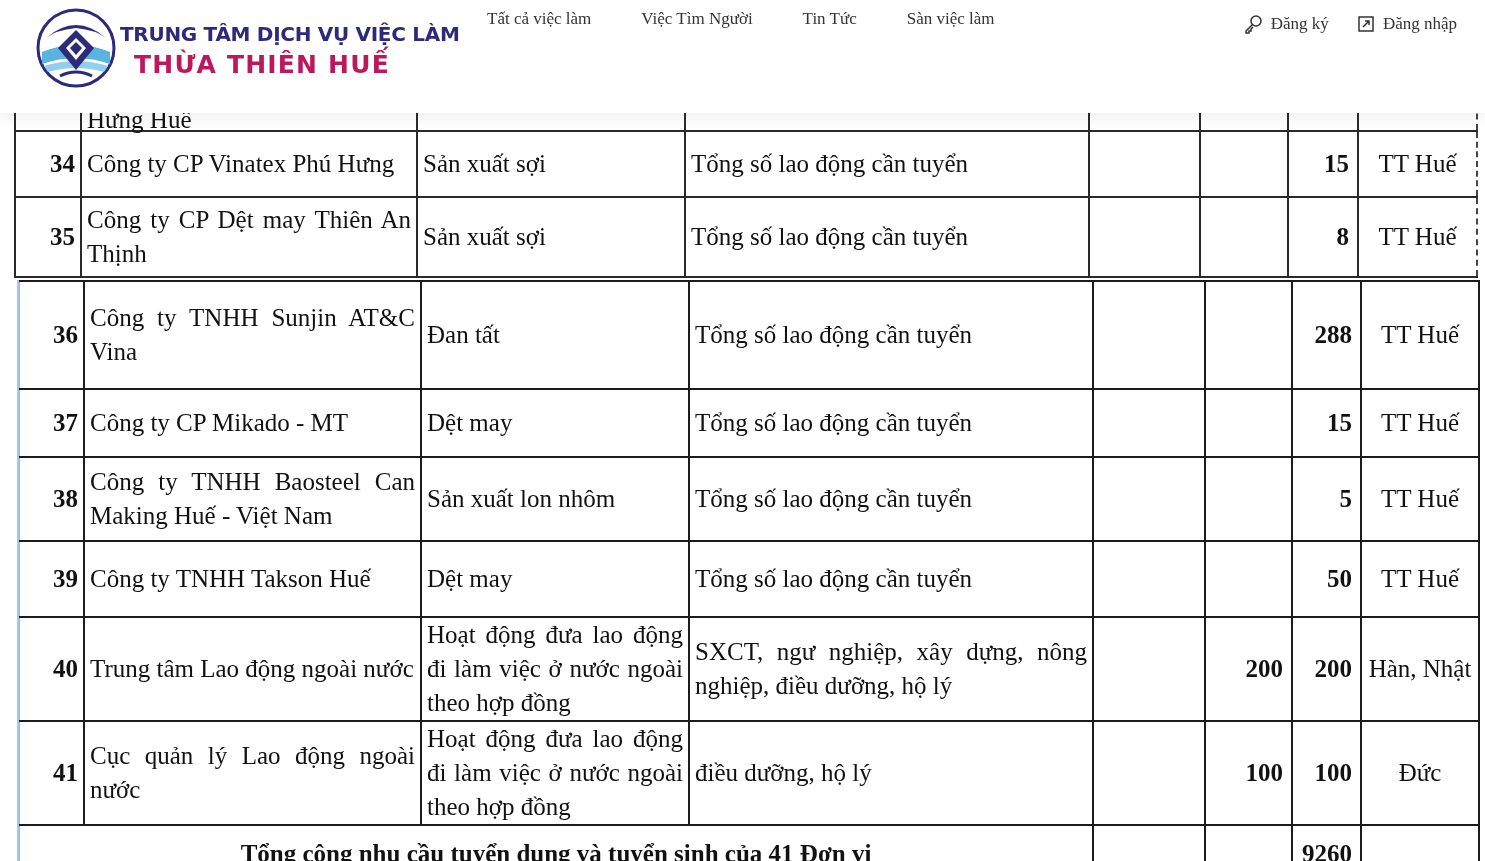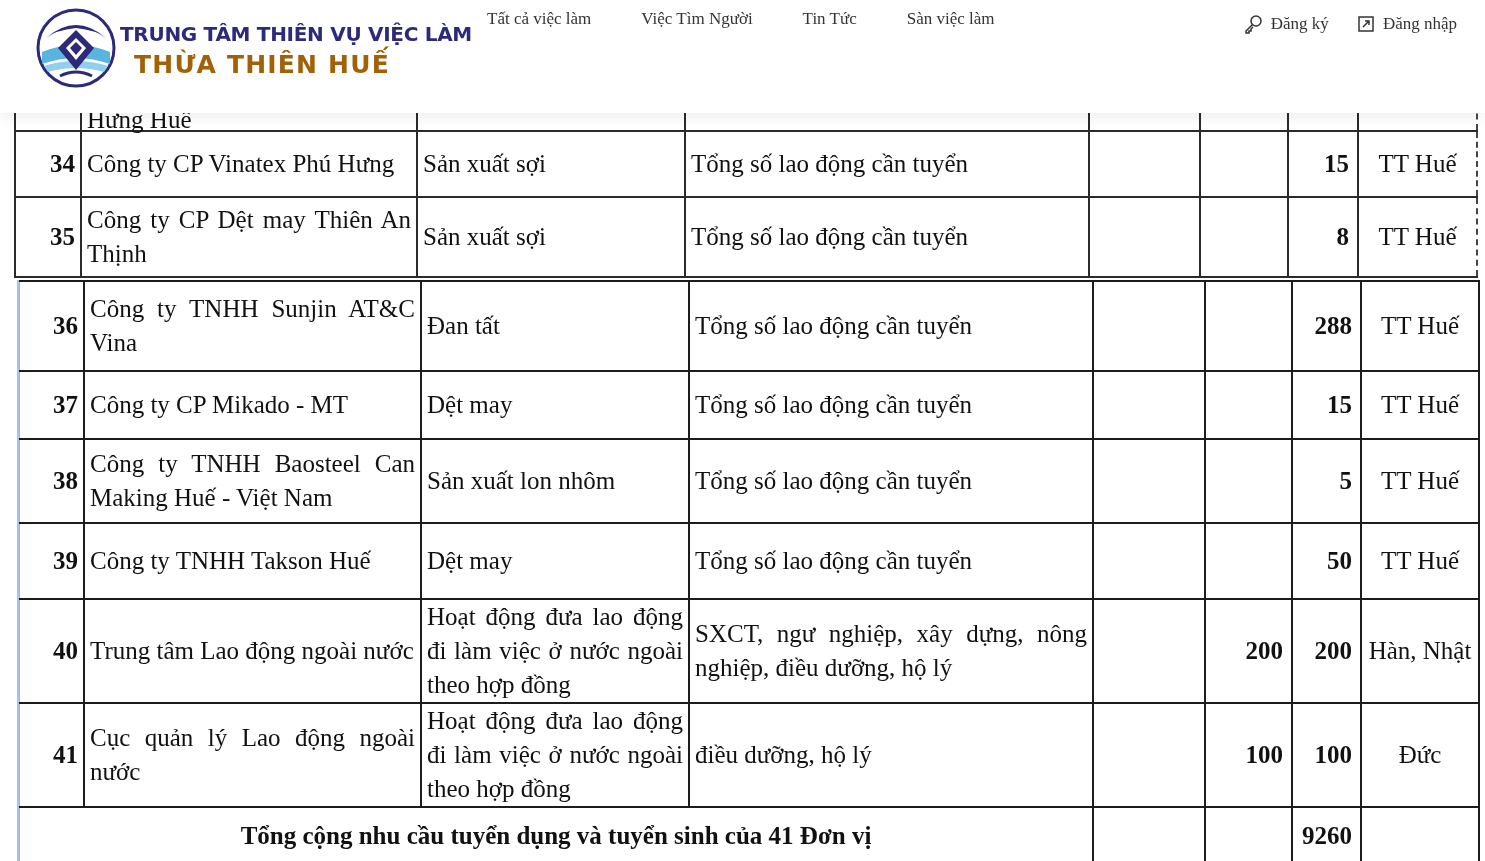--- a/index.html
+++ b/index.html
@@ -15,21 +15,21 @@
   .logo { position: absolute; left: 36px; top: 8px; width: 400px; height: 80px; }
   .logo-emblem { position: absolute; left: 0; top: 0; width: 80px; height: 80px; }
   .logo-line1 {
     position: absolute; left: 84px; top: 14px;
     font-family: "DejaVu Sans", sans-serif; font-weight: bold; font-size: 20px;
     color: #2e2a7a; letter-spacing: -0.3px; white-space: nowrap;
   }
   .logo-line2 {
     position: absolute; left: 98px; top: 42px;
     font-family: "DejaVu Sans", sans-serif; font-weight: bold; font-size: 25px;
-    color: #a16207; letter-spacing: 1.2px; white-space: nowrap;
+    color: #be185d; letter-spacing: 1.2px; white-space: nowrap;
   }
   .nav { position: absolute; top: 9px; left: 487px; display: flex; }
   .nav a {
     font-family: "Liberation Serif", serif; font-size: 17px; color: #333;
     text-decoration: none; margin-right: 50px; white-space: nowrap;
   }
   .auth { position: absolute; top: 14px; right: 28px; display: flex; align-items: center; }
   .auth a {
     display: flex; align-items: center; font-family: "Liberation Serif", serif;
     font-size: 17px; color: #333; text-decoration: none; margin-left: 28px; justify-content: center;
@@ -65,21 +65,21 @@
     <svg class="logo-emblem" viewBox="0 0 80 80">
       <circle cx="40" cy="40" r="38" fill="#ffffff" stroke="#2e2a7a" stroke-width="3"></circle>
       <path d="M6 44 Q40 30 74 44 L74 56 Q40 44 6 56 Z" fill="#5ab4e0"></path>
       <path d="M8 58 Q40 48 72 58 L68 64 Q40 56 12 64 Z" fill="#8fd0ef"></path>
       <path d="M10 30 Q40 4 70 30 Q60 22 40 20 Q20 22 10 30 Z" fill="#2e2a7a"></path>
       <path d="M22 40 L40 22 L58 40 L40 62 Z" fill="#2e2a7a"></path>
       <path d="M30 40 L40 30 L50 40 L40 52 Z" fill="#ffffff"></path>
       <path d="M34 40 L40 34 L46 40 L40 47 Z" fill="#2e2a7a"></path>
       <path d="M24 68 Q40 60 56 68" stroke="#2e2a7a" stroke-width="3" fill="none"></path>
     </svg>
-    <div class="logo-line1">TRUNG TÂM THIÊN VỤ VIỆC LÀM</div>
+    <div class="logo-line1">TRUNG TÂM DỊCH VỤ VIỆC LÀM</div>
     <div class="logo-line2">THỪA THIÊN HUẾ</div>
   </div>
 
   <nav class="nav">
     <a href="#">Tất cả việc làm</a>
     <a href="#">Việc Tìm Người</a>
     <a href="#">Tin Tức</a>
     <a href="#">Sàn việc làm</a>
   </nav>
 
@@ -153,21 +153,21 @@
     <col style="width:65px">
       <col style="width:337px">
       <col style="width:268px">
       <col style="width:404px">
       <col style="width:112px">
       <col style="width:87px">
       <col style="width:69px">
       <col style="width:118px">
   </colgroup>
   <tbody>
-      <tr style="height:90px;border-radius:15px;">
+      <tr style="height:108px;border-radius:15px;">
     <td class="num blue-left">36</td>
     <td class="just">Công ty TNHH Sunjin AT&amp;C Vina</td>
     <td>Đan tất</td>
     <td>Tổng số lao động cần tuyển</td>
     <td></td>
     <td class="qty"></td>
     <td class="qty">288</td>
     <td class="loc">TT Huế</td>
   </tr>
   <tr style="height:68px;">

